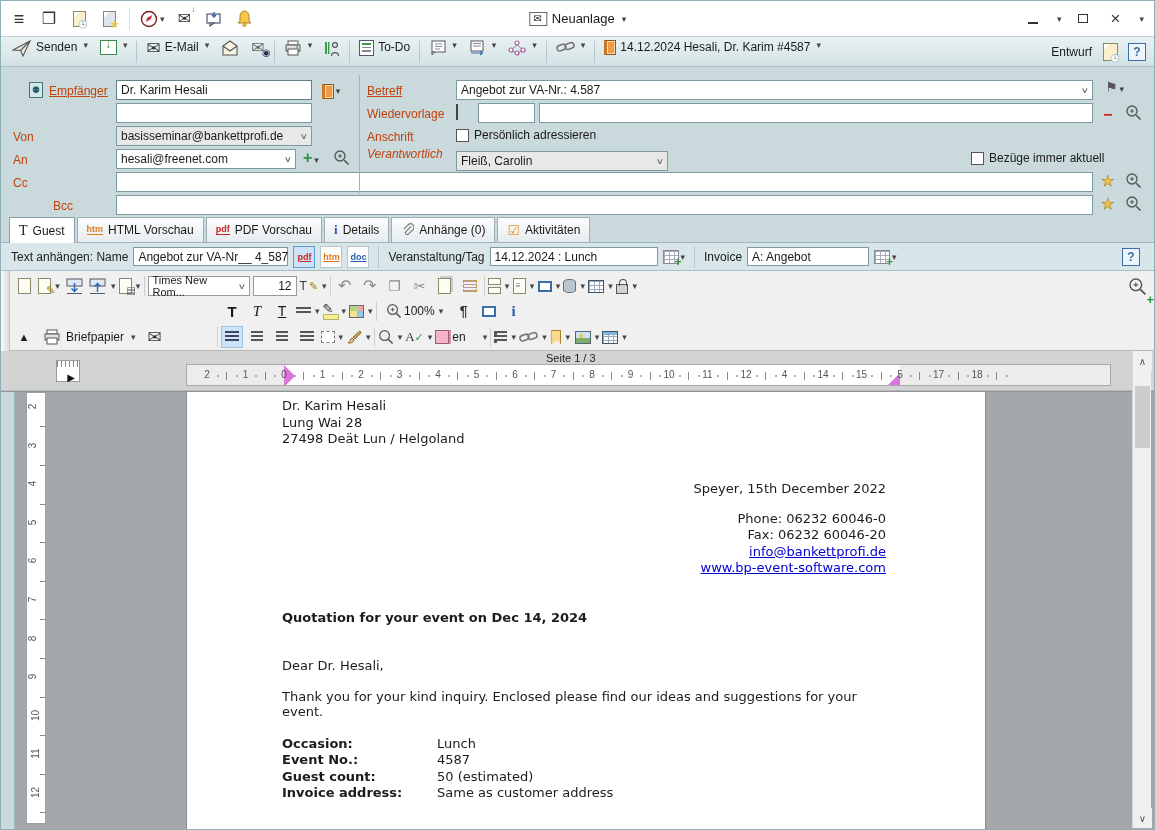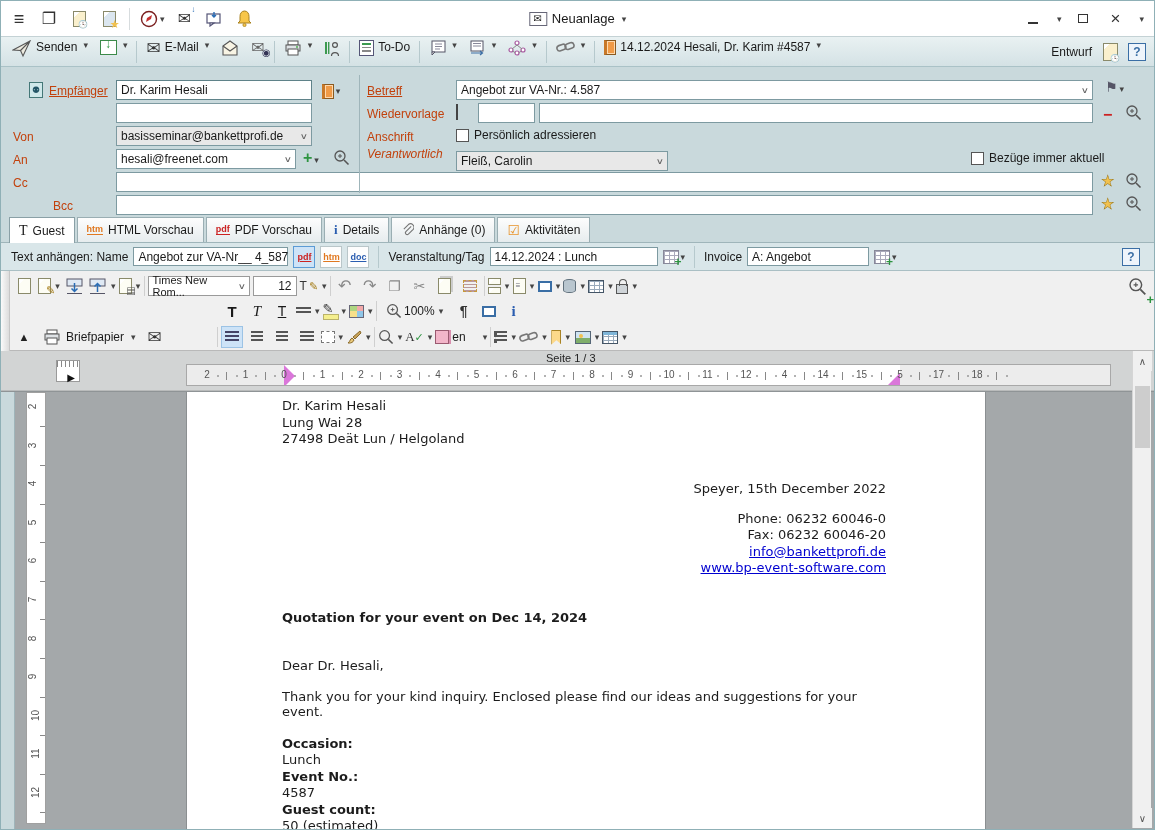--- a/index.html
+++ b/index.html
@@ -138,21 +138,21 @@
         font-family:"DejaVu Sans",sans-serif;font-size:13px;color:#1c1c1c;}
   .pg-inner{position:absolute;left:95px;right:99px;top:0;}
   .addr{margin-top:6px;line-height:16.5px;}
   .dateline{text-align:right;margin-top:33px;}
   .contact{text-align:right;margin-top:15px;line-height:16.5px;}
   .doclink{color:#0000d0;text-decoration:underline;cursor:pointer;}
   .subject{font-weight:bold;margin-top:33px;}
   .salut{margin-top:33px;}
   .bodytext{margin-top:16px;}
   .details{margin-top:17px;line-height:16.5px;}
-  .drow{display:flex;flex-direction:column;}
+  .drow{display:flex;}
   .dlabel{width:155px;font-weight:bold;}
   
   .scroll{position:absolute;right:3px;top:350px;width:19px;height:477px;background:#f0f0f0;border-left:1px solid #d5d5d5;}
   .sbtn{position:absolute;left:0;width:19px;height:20px;display:flex;align-items:center;justify-content:center;font-size:10px;color:#555;background:#f0f0f0;}
   .sbtn.up{top:0;} .sbtn.down{bottom:0;}
   .sthumb{position:absolute;left:2px;top:35px;width:15px;height:62px;background:#cdcdcd;}
 </style>
 </head>
 <body>
 

